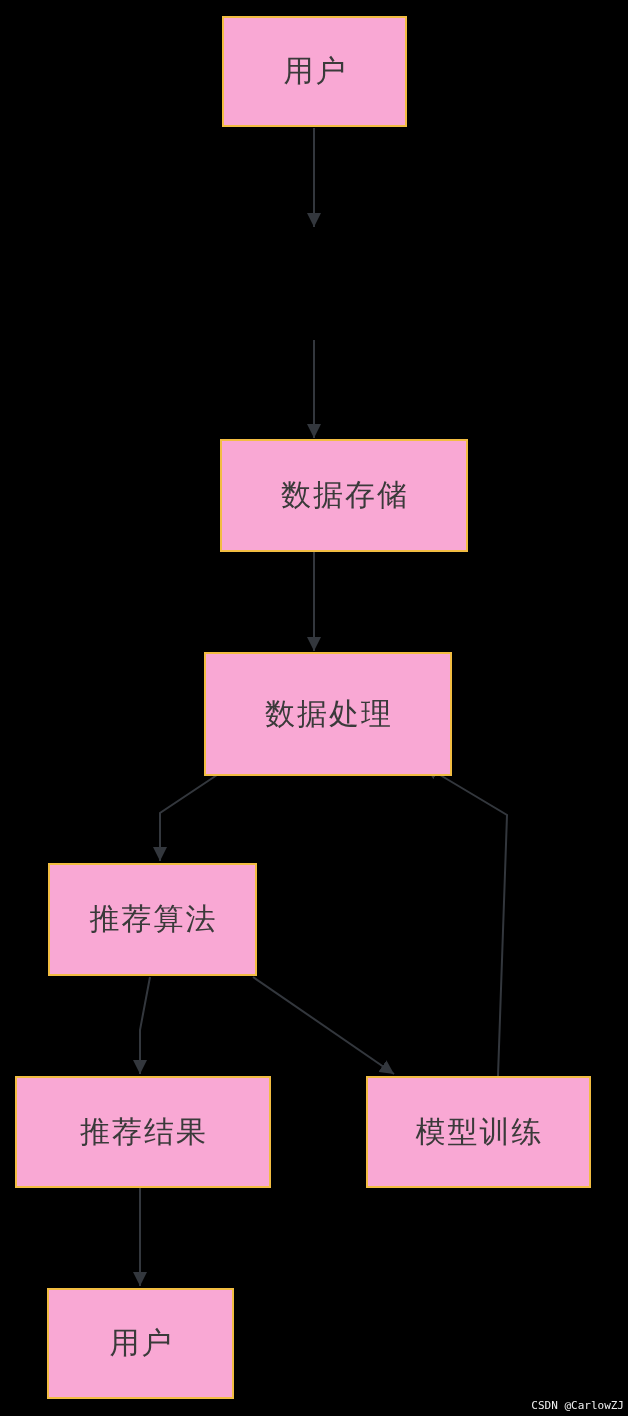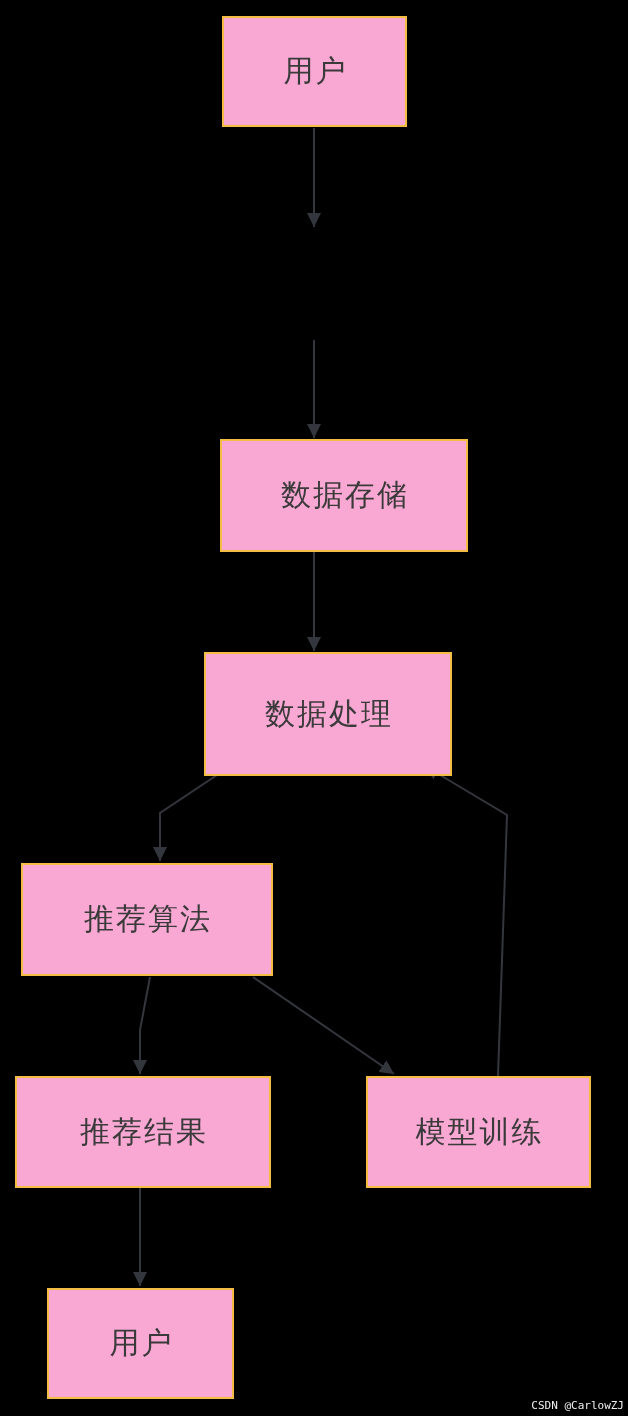--- a/index.html
+++ b/index.html
@@ -77,21 +77,21 @@
 
 
   <div class="node" style="left:190px; top:439px; width:248px; height:113px;margin-left:30px;">
     <span>数据存储</span>
   </div>
 
   <div class="node" style="left:204px; top:652px; width:248px; height:124px;">
     <span>数据处理</span>
   </div>
 
-  <div class="node" style="left:21px; top:863px; width:252px; height:113px;align-items:center;">
+  <div class="node" style="left:48px; top:863px; width:209px; height:113px;align-items:center;">
     <span>推荐算法</span>
   </div>
 
   <div class="node" style="left:15px; top:1076px; width:256px; height:112px;">
     <span>推荐结果</span>
   </div>
 
   <div class="node" style="left:366px; top:1076px; width:225px; height:112px;">
     <span>模型训练</span>
   </div>

